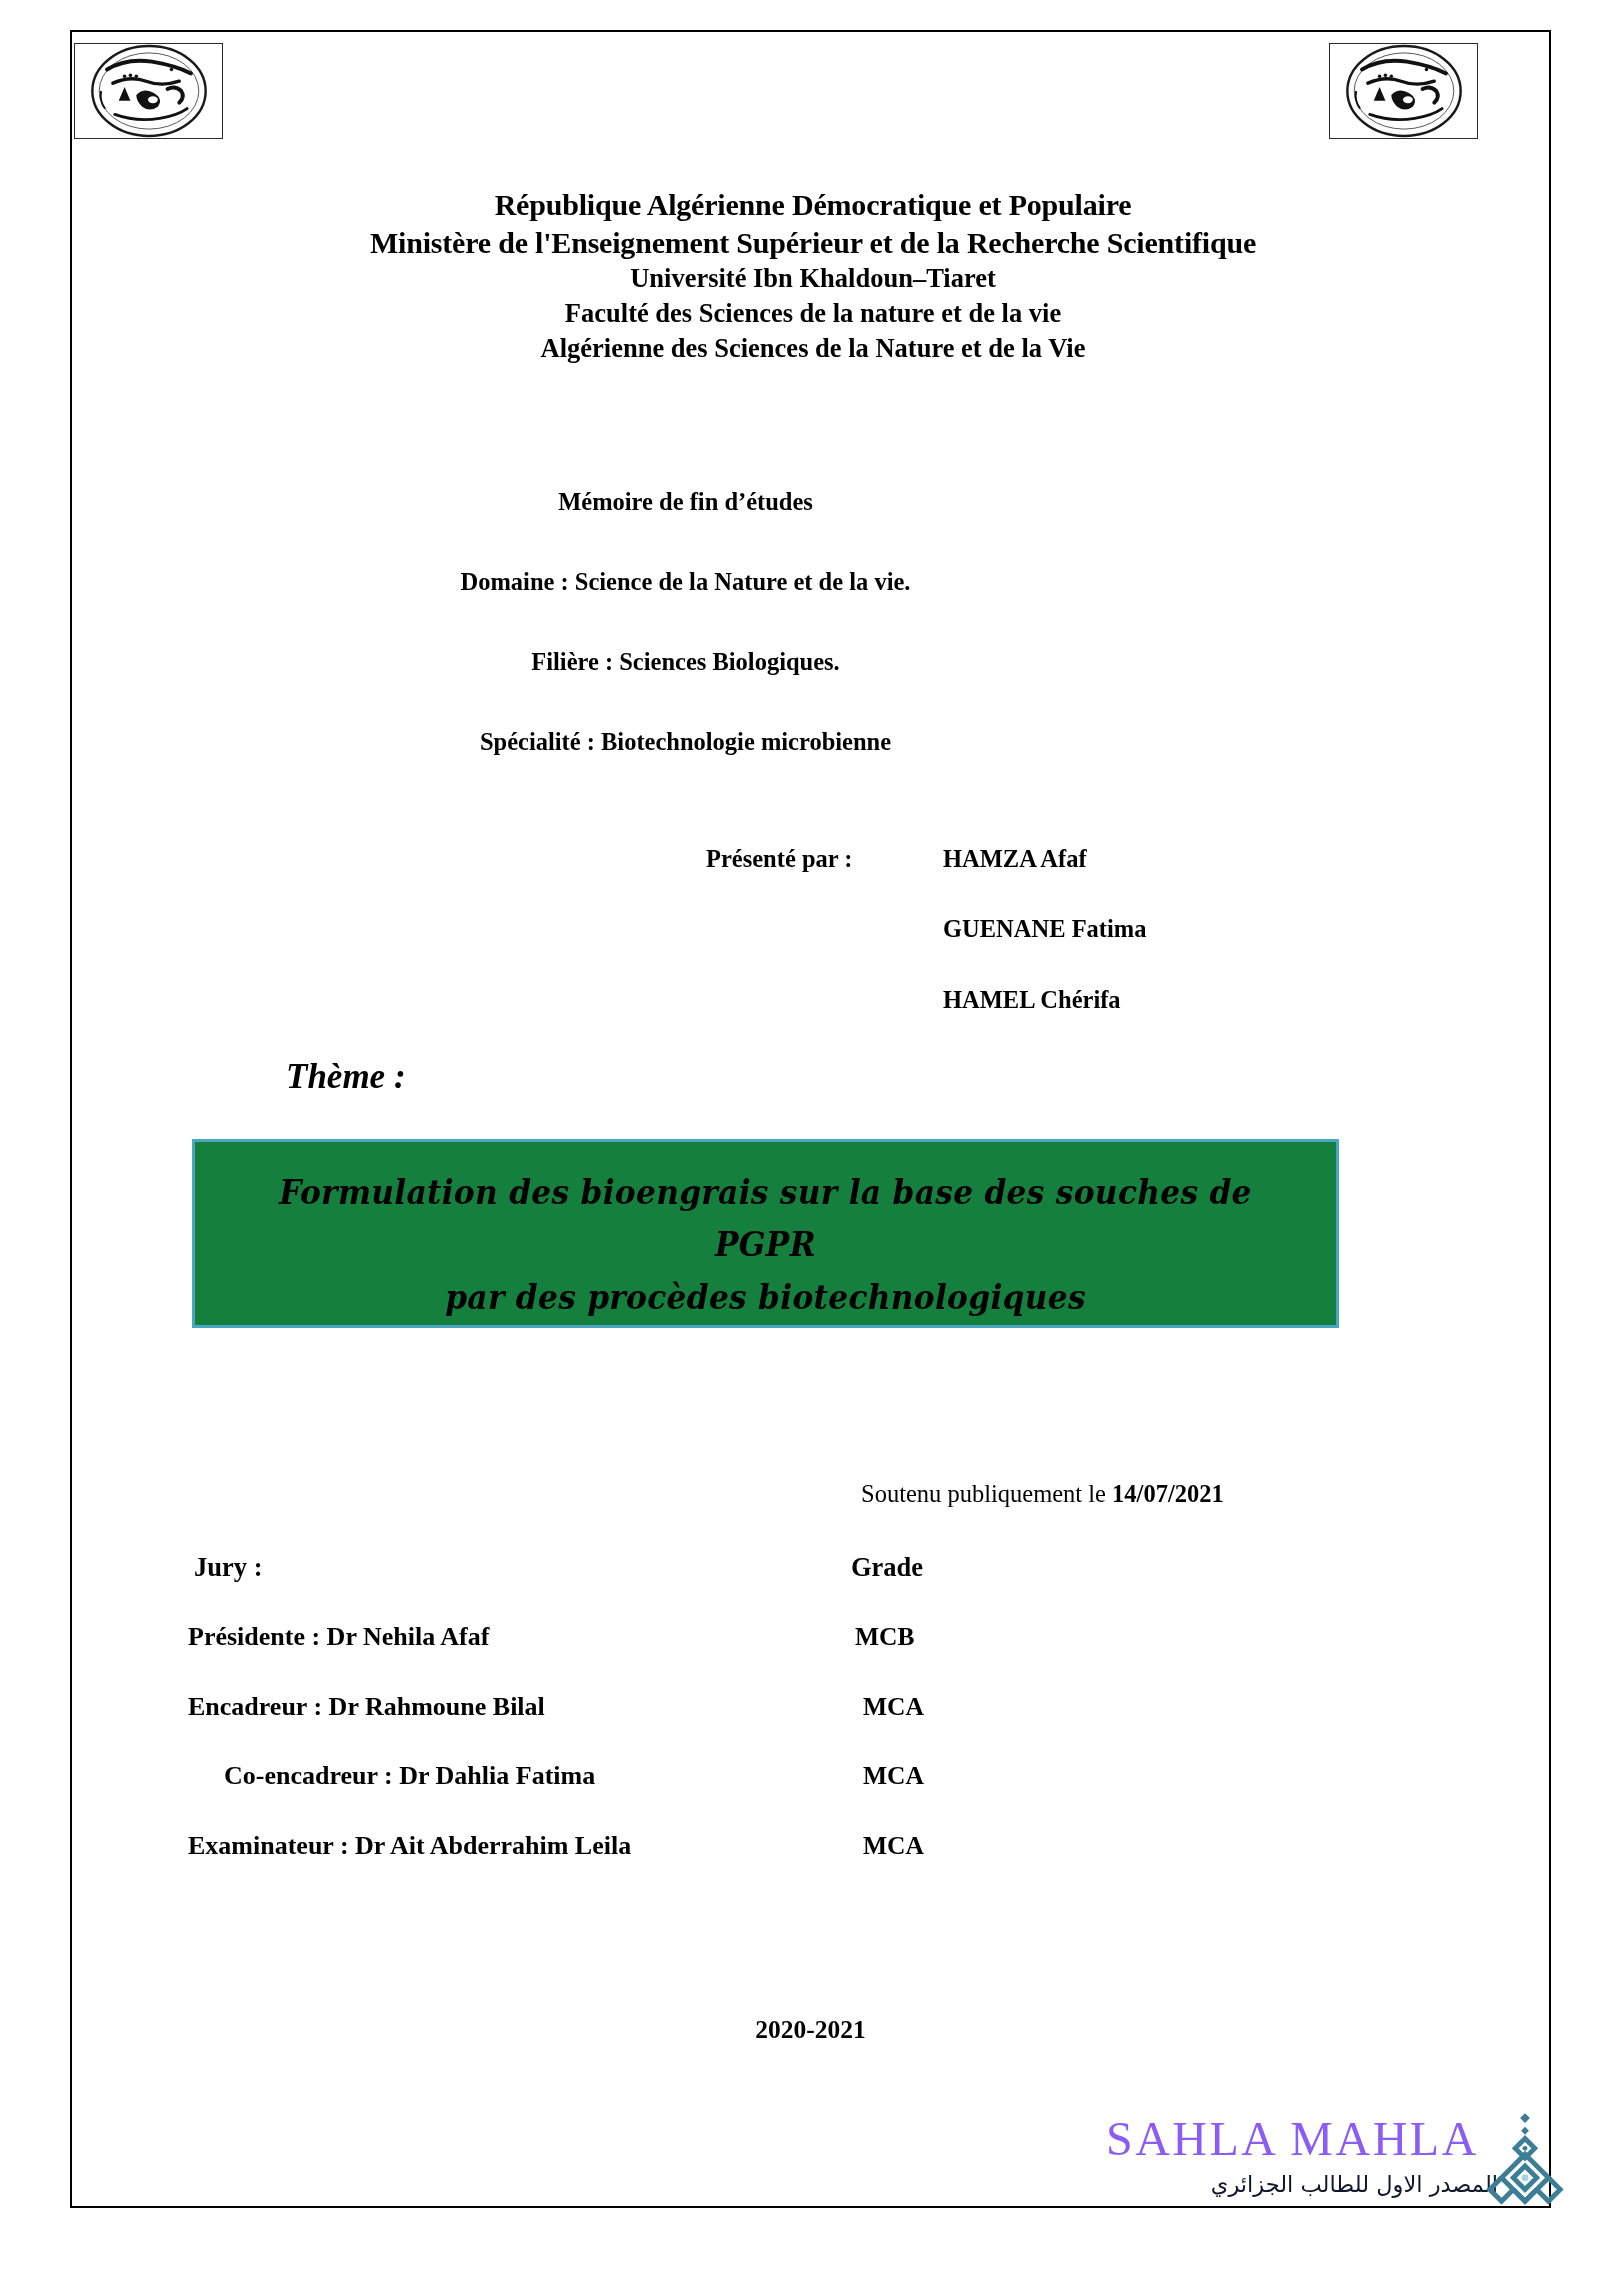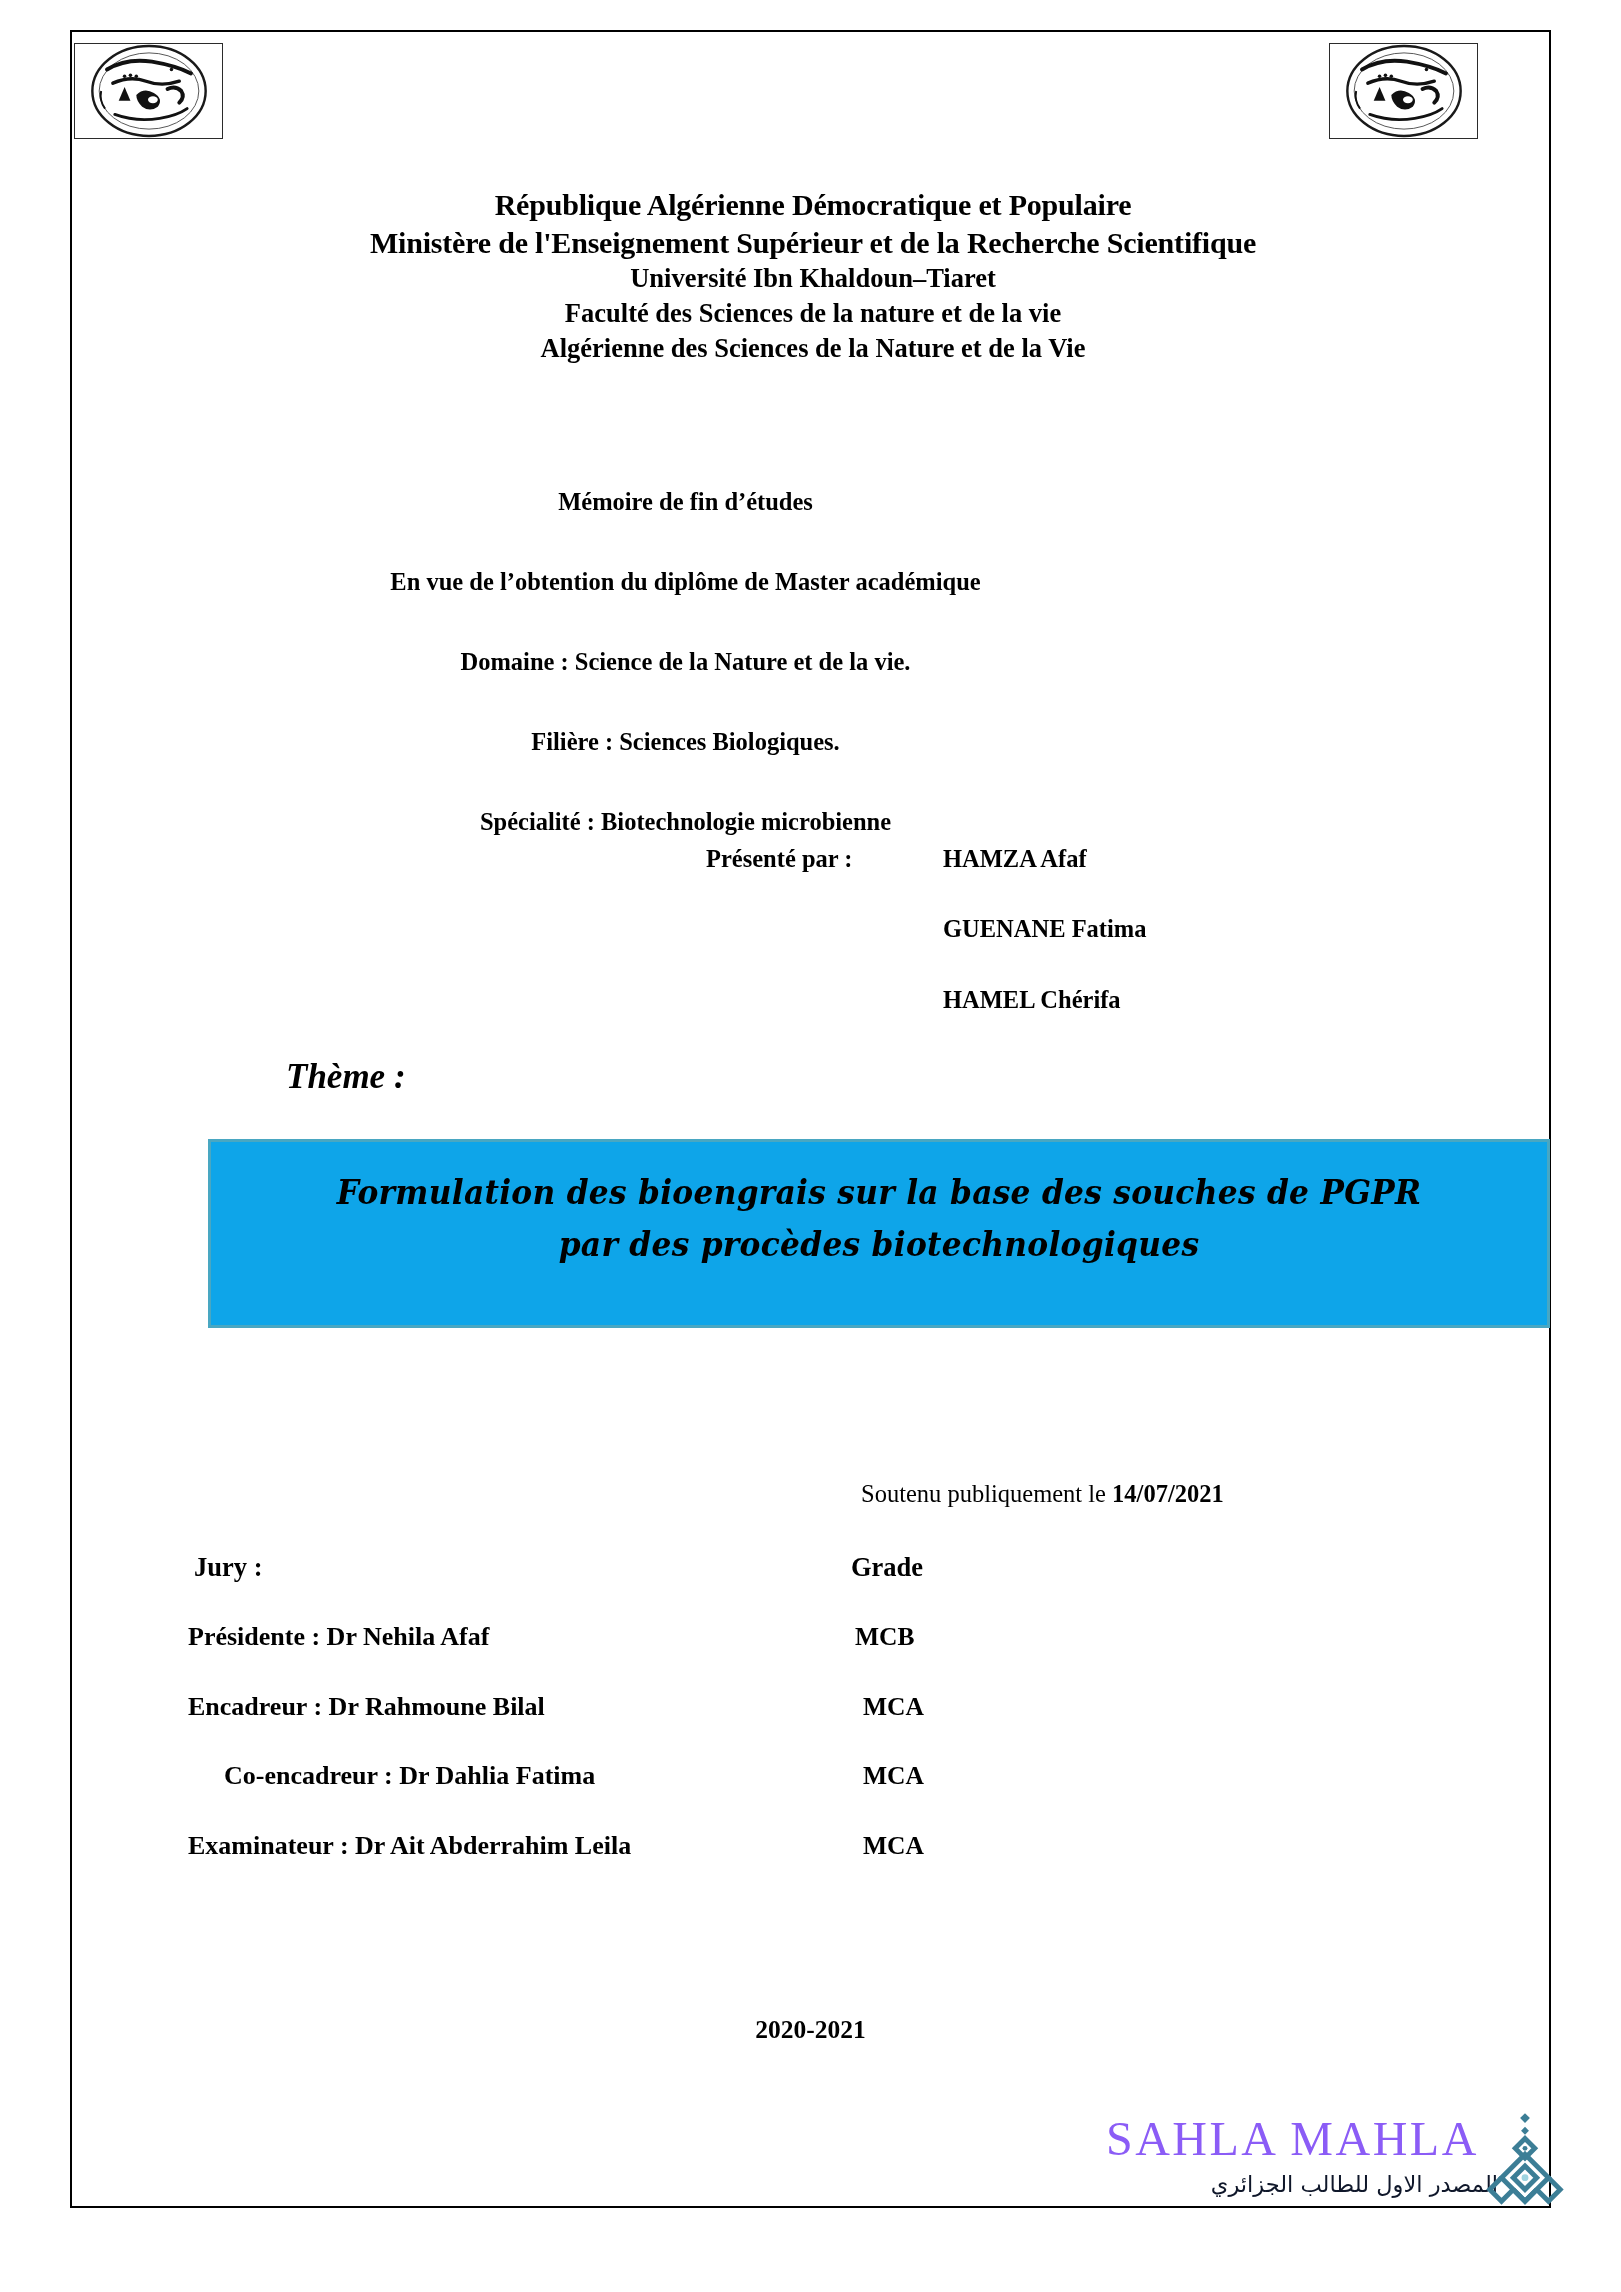--- a/index.html
+++ b/index.html
@@ -132,27 +132,27 @@
     position: absolute;
     left: 286px;
     top: 1057px;
     font-size: 35px;
     font-weight: bold;
     font-style: italic;
     font-family: "Liberation Serif", "DejaVu Serif", serif;
   }
   .theme-box {
     position: absolute;
-    left: 208px;
+    left: 192px;
     top: 1139px;
-    width: 1342px;
+    width: 1147px;
     height: 189px;
     border: 3.9px solid #49A7C2;
     box-sizing: border-box;
-    background: #0ea5e9;
+    background: #15803d;
   }
   .theme-text {
     position: absolute;
     left: 0;
     top: 23.5px;
     width: 100%;
     text-align: center;
     font-family: "DejaVu Serif", "Liberation Serif", serif;
     font-style: italic;
     font-weight: bold;
@@ -301,21 +301,20 @@
   <div class="header-block">
     <div class="hdr-l1">République Algérienne Démocratique et Populaire</div>
     <div class="hdr-l2">Ministère de l'Enseignement Supérieur et de la Recherche Scientifique</div>
     <div class="hdr-l3">Université Ibn Khaldoun–Tiaret</div>
     <div class="hdr-l4">Faculté des Sciences de la nature et de la vie</div>
     <div class="hdr-l5">Algérienne des Sciences de la Nature et de la Vie</div>
   </div>
 
   <div class="info-block">
     <div class="info-line">Mémoire de fin d’études</div>
-    <div class="info-line">En vue de l’obtention du diplôme de Master académique</div>
     <div class="info-line">Domaine : Science de la Nature et de la vie.</div>
     <div class="info-line">Filière : Sciences Biologiques.</div>
     <div class="info-line">Spécialité : Biotechnologie microbienne</div>
   </div>
 
   <div class="presented-row">
     <span class="presented-label">Présenté par :</span>
   </div>
   <div class="student-name sn-0">HAMZA Afaf</div>
   <div class="student-name sn-1">GUENANE Fatima</div>

